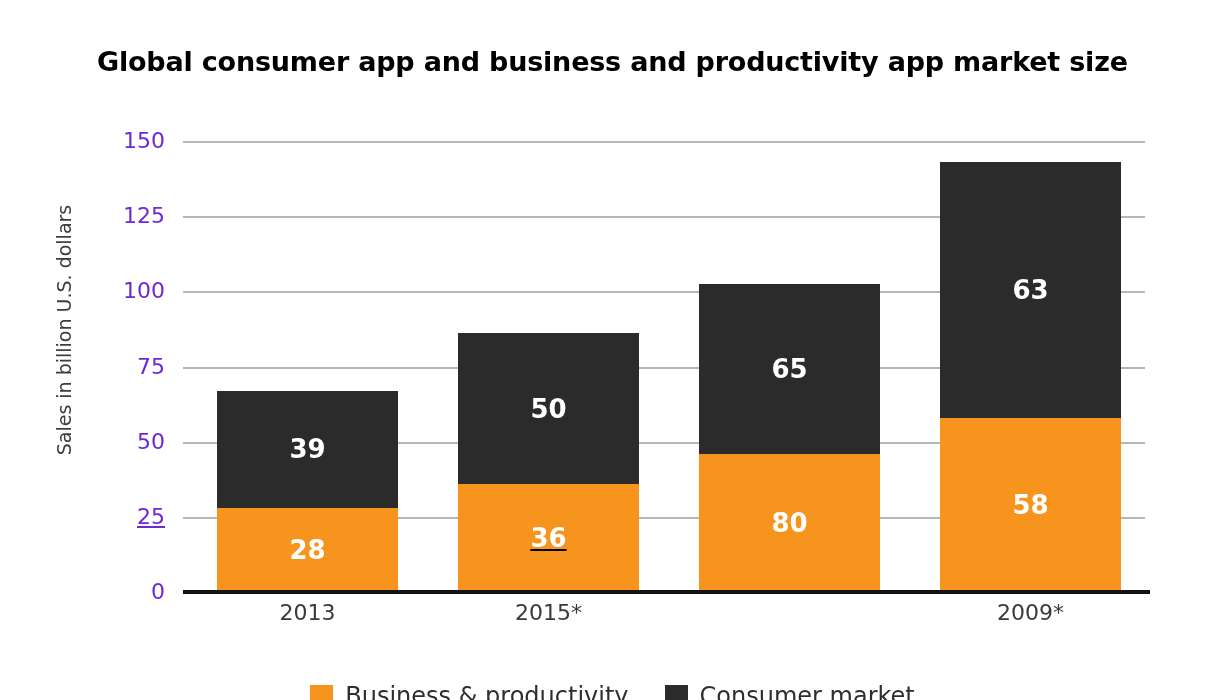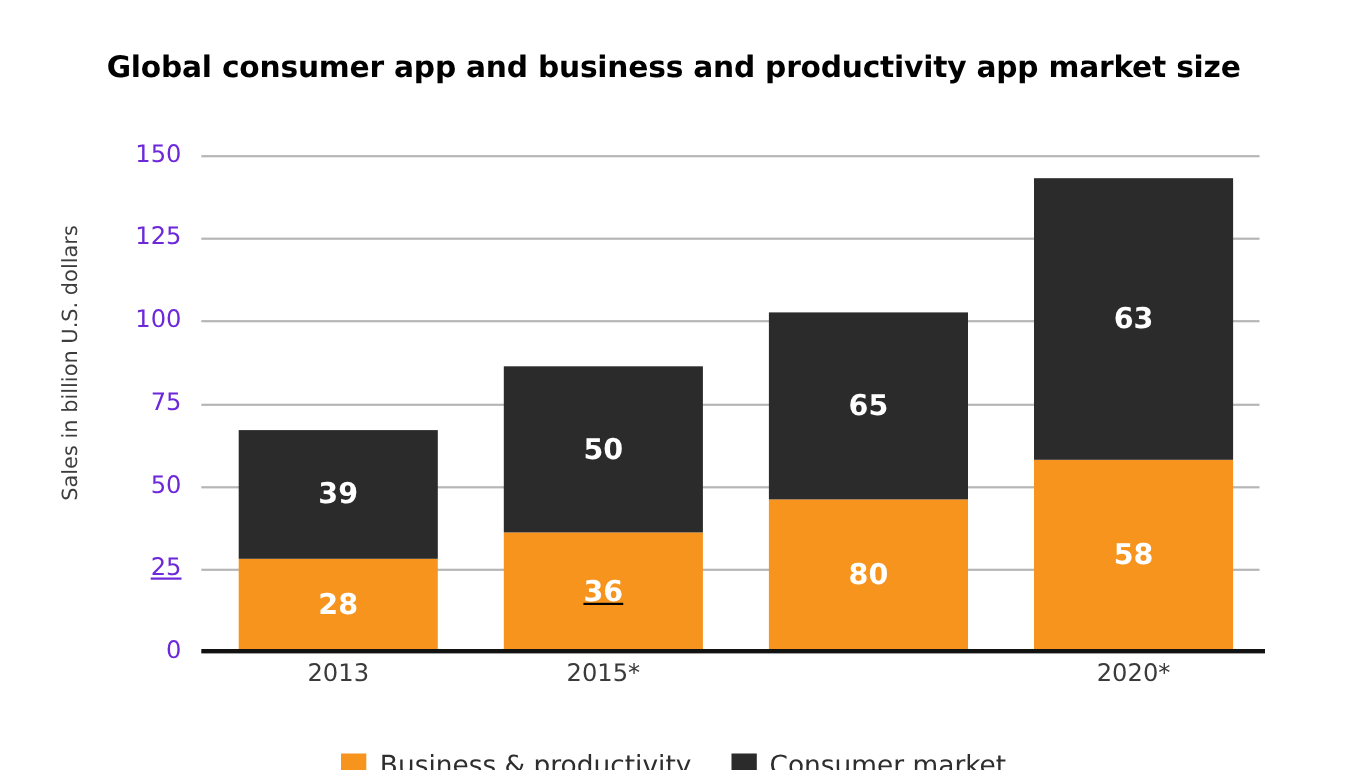--- a/index.html
+++ b/index.html
@@ -239,21 +239,21 @@
           <span class="seg-label">63</span>
         </div>
       </div>
     </div>
 
   <div class="axis-line"></div>
 
   <div class="x-labels" id="x-labels">
       <div class="x-label" style="left: 34px;">2013</div>
       <div class="x-label" style="left: 275px;">2015*</div>
-      <div class="x-label" style="left: 757px;">2020*</div>
+      <div class="x-label" style="left: 757px;">2009*</div>
     </div>
 
   <div class="legend">
     <div class="legend-item">
       <span class="legend-swatch" id="sw-business" style="background: rgb(247, 148, 29);"></span>
       <span class="legend-text">Business &amp; productivity</span>
     </div>
     <div class="legend-item">
       <span class="legend-swatch" id="sw-consumer" style="background: rgb(43, 43, 43);"></span>
       <span class="legend-text">Consumer market</span>

